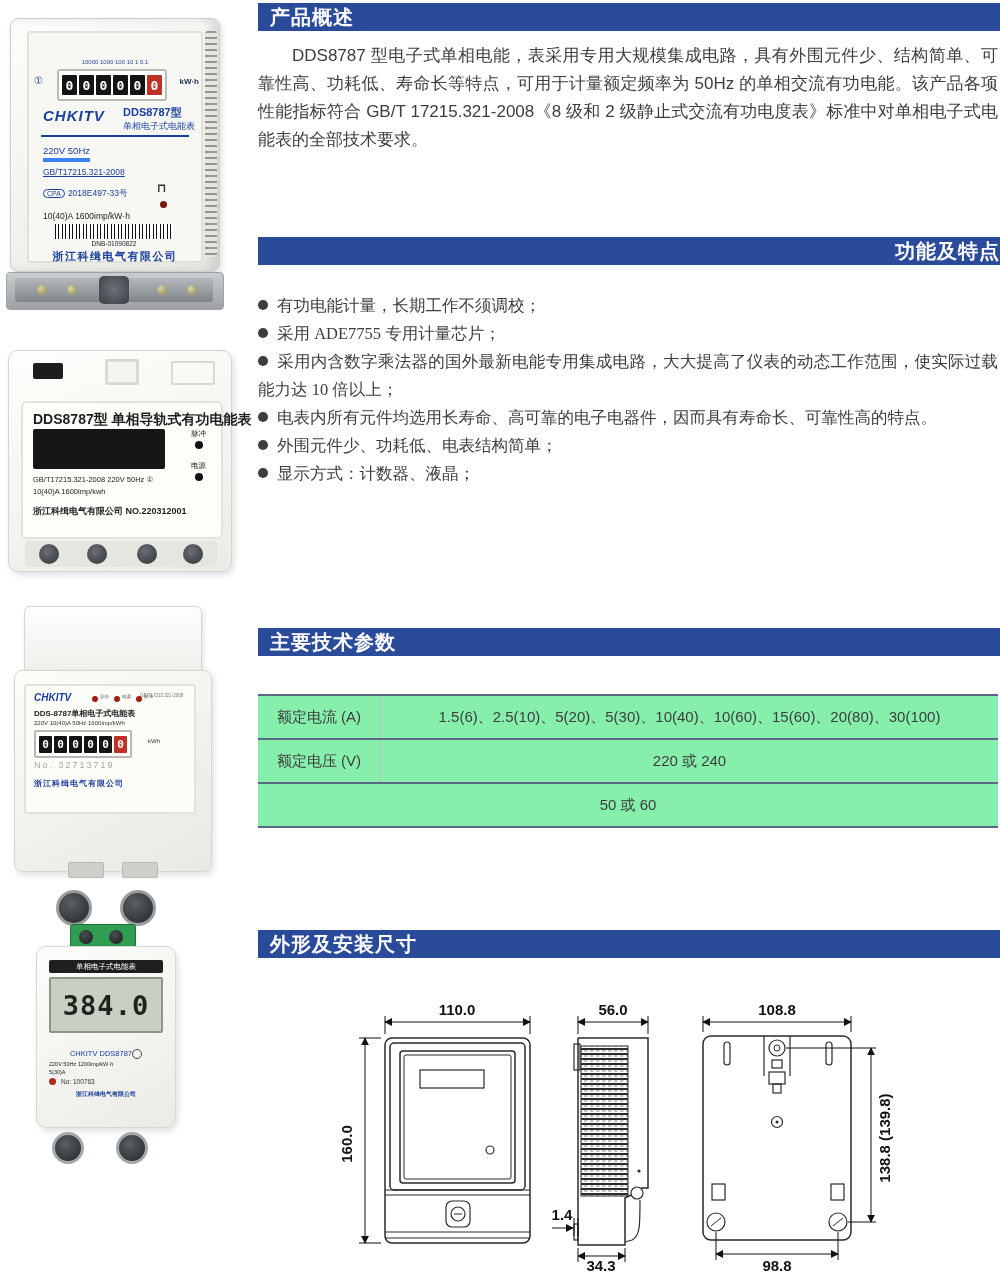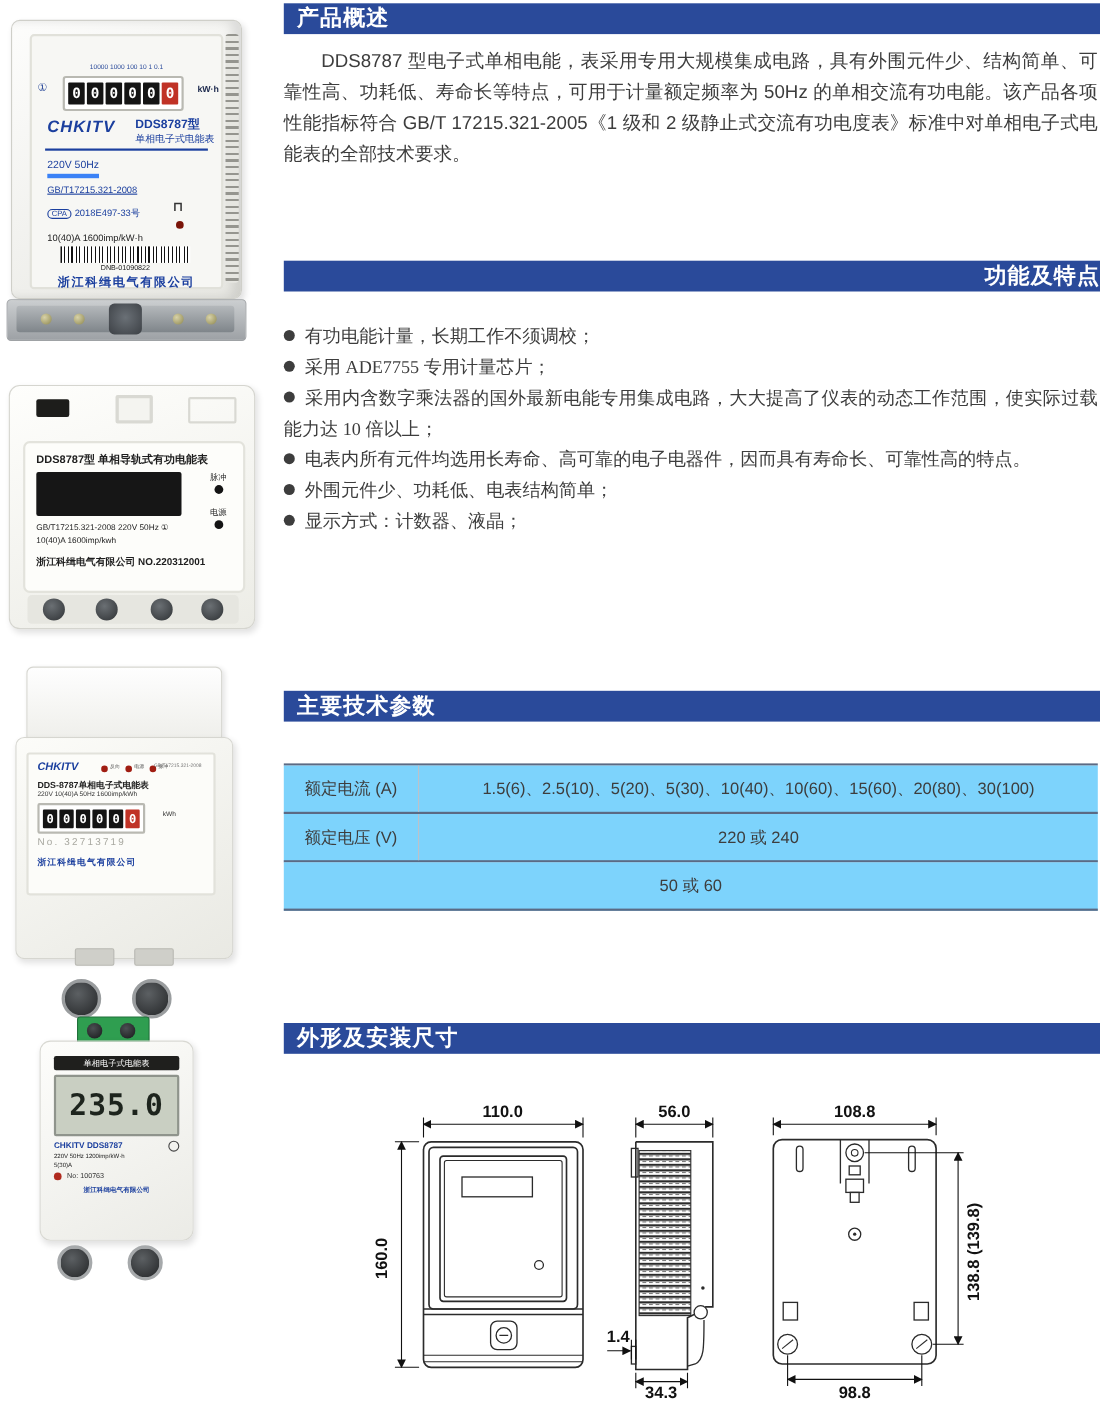--- a/index.html
+++ b/index.html
@@ -9,21 +9,21 @@
     font-size:20px;font-weight:bold;line-height:28px;padding-left:12px;box-sizing:border-box;letter-spacing:1px;}
   
   .overview-text{position:absolute;left:258px;top:42px;width:740px;font-size:17px;line-height:28px;
     color:#3d3d3d;text-align:justify;text-indent:2em;}
   
   .features{position:absolute;left:258px;top:292px;width:740px;font-size:16.5px;line-height:28px;color:#3d3d3d;}
   .feature-item{text-align:justify;font-family:Liberation Serif, serif;}
   .dot{display:inline-block;width:10px;height:10px;border-radius:50%;background:#3d3d3d;margin-right:9px;vertical-align:1px;}
   
   .params-table{position:absolute;left:258px;top:694px;width:740px;border-top:2px solid #5b6a84;}
-  .p-row{display:flex;height:42px;border-bottom:2px solid #5b6a84;background:#7dd3fc;}
+  .p-row{display:flex;height:42px;border-bottom:2px solid #5b6a84;background:#86efac;}
   .p-label{width:122px;border-right:1px solid #bcc1c9;display:flex;align-items:center;justify-content:center;
     font-size:15px;color:#3d3d3d;}
   .p-value{flex:1;display:flex;align-items:center;justify-content:center;font-size:15px;color:#3d3d3d;}
   
   .drawings{position:absolute;left:338px;top:998px;}
   .drawings svg text{font-family:"Liberation Sans","DejaVu Sans",sans-serif;font-size:15px;fill:#111;font-weight:600;}
   
   .photo{position:absolute;}
   .digitcell{width:15px;height:20px;background:#141414;color:#fff;font:bold 13px "DejaVu Sans Mono",monospace;
     display:flex;align-items:center;justify-content:center;margin:0 1px;border-radius:1px;}
@@ -67,21 +67,21 @@
   
   #m2{left:6px;top:348px;width:230px;height:232px;}
   .m2-body{position:absolute;left:2px;top:2px;width:222px;height:220px;background:linear-gradient(160deg,#fefefc,#ececе6);
     background:linear-gradient(160deg,#fefefc,#ecece6);border:1px solid #d5d5cf;border-radius:10px;
     box-shadow:2px 3px 6px rgba(0,0,0,0.12);}
   .m2-window{position:absolute;left:24px;top:12px;width:30px;height:16px;background:#1d1d1b;border-radius:2px;}
   .m2-clip{position:absolute;left:96px;top:8px;width:28px;height:20px;border:3px solid #d9d9d3;background:#f4f4f0;border-radius:2px;}
   .m2-clip2{position:absolute;left:162px;top:10px;width:40px;height:20px;border:2px solid #d9d9d3;border-radius:2px;}
   .m2-panel{position:absolute;left:12px;top:50px;width:198px;height:134px;background:#fdfdfa;
     border:2px solid #e3e3dc;border-radius:6px;}
-  .m2-title{position:absolute;left:10px;top:8px;font-size:10px;font-weight:bold;color:#1e1e1e;white-space:nowrap;}
+  .m2-title{position:absolute;left:10px;top:8px;font-size:14px;font-weight:bold;color:#1e1e1e;white-space:nowrap;}
   .m2-lcd{position:absolute;left:10px;top:26px;width:132px;height:40px;background:#161616;border-radius:2px;}
   .m2-ledlabel{position:absolute;font-size:7.5px;color:#222;}
   .m2-leddot{position:absolute;width:8px;height:8px;border-radius:50%;background:#141414;}
   .m2-spec{position:absolute;left:10px;font-size:7.5px;color:#222;white-space:nowrap;}
   .m2-company{position:absolute;left:10px;top:102px;font-size:9px;font-weight:bold;color:#1e1e1e;white-space:nowrap;}
   .m2-screwbay{position:absolute;left:16px;top:190px;width:192px;height:26px;background:#e6e6e0;border-radius:4px;}
   .m2-screw{position:absolute;top:3px;width:20px;height:20px;border-radius:50%;
     background:radial-gradient(circle at 40% 35%,#6b7074,#2e3134);}
   
   #m3{left:10px;top:606px;width:215px;height:276px;}
@@ -110,21 +110,21 @@
     border:1px solid #20703a;}
   .m4-green-screw{position:absolute;top:5px;width:14px;height:14px;border-radius:50%;
     background:radial-gradient(circle at 40% 35%,#4b4f52,#17181a);}
   .m4-body{position:absolute;left:6px;top:58px;width:138px;height:180px;background:linear-gradient(150deg,#fdfdfb,#ebebe6);
     border:1px solid #d8d8d2;border-radius:10px;box-shadow:2px 3px 6px rgba(0,0,0,0.12);}
   .m4-panel{position:absolute;left:12px;top:13px;width:114px;height:152px;}
   .m4-header{background:#1f1f1d;color:#fff;font-size:7.5px;height:13px;line-height:13px;text-align:center;border-radius:2px;}
   .m4-lcd{margin-top:4px;height:52px;background:#c9cfc2;border:2px solid #8f948c;border-radius:2px;
     display:flex;align-items:center;justify-content:center;}
   .m4-lcd-value{font-family:"DejaVu Sans Mono",monospace;font-weight:bold;font-size:27px;color:#1d241d;letter-spacing:1px;}
-  .m4-brandrow{margin-top:4px;font-size:7.5px;font-weight:bold;color:#1b3f9e;display:flex;justify-content:space-between;}
+  .m4-brandrow{margin-top:16px;font-size:7.5px;font-weight:normal;color:#1b3f9e;display:flex;justify-content:center;}
   .m4-powericon{width:8px;height:8px;border:1.5px solid #444;border-radius:50%;}
   .m4-spec{font-size:5.5px;color:#222;margin-top:2px;white-space:nowrap;}
   .m4-serialrow{display:flex;align-items:center;margin-top:3px;font-size:6.5px;color:#333;}
   .m4-reddot{width:7px;height:7px;border-radius:50%;background:#b02a1e;margin-right:5px;}
   .m4-company{margin-top:5px;text-align:center;font-size:6px;font-weight:bold;color:#1b3f9e;}
   .m4-screw-bot{position:absolute;width:26px;height:26px;border-radius:50%;border:3px solid #a6a9ab;
     background:radial-gradient(circle at 40% 35%,#5c6063,#232527);top:244px;}
 </style>
 </head>
 <body>
@@ -230,42 +230,42 @@
   <div class="m4-screw-top" style="left:26px;top:2px;"></div>
   <div class="m4-screw-top" style="left:90px;top:2px;"></div>
   <div class="m4-green">
     <div class="m4-green-screw" style="left:8px;"></div>
     <div class="m4-green-screw" style="left:38px;"></div>
   </div>
   <div class="m4-body">
     <div class="m4-panel">
       <div class="m4-header">单相电子式电能表</div>
       <div class="m4-lcd">
-        <span class="m4-lcd-value">235.0</span>
+        <span class="m4-lcd-value">384.0</span>
       </div>
       <div class="m4-brandrow">
         <span>CHKITV  DDS8787</span>
         <span class="m4-powericon"></span>
       </div>
       <div class="m4-spec">220V    50Hz    1200imp/kW·h</div>
       <div class="m4-spec">5(30)A</div>
       <div class="m4-serialrow">
         <span class="m4-reddot"></span>
         <span>No: 100763</span>
       </div>
       <div class="m4-company">浙江科缉电气有限公司</div>
     </div>
   </div>
   <div class="m4-screw-bot" style="left:22px;"></div>
   <div class="m4-screw-bot" style="left:86px;"></div>
 </div>
 
 <div class="sec-header" style="top:3px;">产品概述</div>
 
-<div class="overview-text">DDS8787 型电子式单相电能，表采用专用大规模集成电路，具有外围元件少、结构简单、可靠性高、功耗低、寿命长等特点，可用于计量额定频率为 50Hz 的单相交流有功电能。该产品各项性能指标符合 GB/T 17215.321-2005《1 级和 2 级静止式交流有功电度表》标准中对单相电子式电能表的全部技术要求。</div>
+<div class="overview-text">DDS8787 型电子式单相电能，表采用专用大规模集成电路，具有外围元件少、结构简单、可靠性高、功耗低、寿命长等特点，可用于计量额定频率为 50Hz 的单相交流有功电能。该产品各项性能指标符合 GB/T 17215.321-2008《8 级和 2 级静止式交流有功电度表》标准中对单相电子式电能表的全部技术要求。</div>
 
 <div class="sec-header" style="top:237px;text-align:right;">功能及特点</div>
 
 <div class="features">
   <div class="feature-item"><span class="dot"></span><span>有功电能计量，长期工作不须调校；</span></div>
   <div class="feature-item"><span class="dot"></span><span>采用 ADE7755 专用计量芯片；</span></div>
   <div class="feature-item"><span class="dot"></span><span>采用内含数字乘法器的国外最新电能专用集成电路，大大提高了仪表的动态工作范围，使实际过载能力达 10 倍以上；</span></div>
   <div class="feature-item"><span class="dot"></span><span>电表内所有元件均选用长寿命、高可靠的电子电器件，因而具有寿命长、可靠性高的特点。</span></div>
   <div class="feature-item"><span class="dot"></span><span>外围元件少、功耗低、电表结构简单；</span></div>
   <div class="feature-item"><span class="dot"></span><span>显示方式：计数器、液晶；</span></div>

